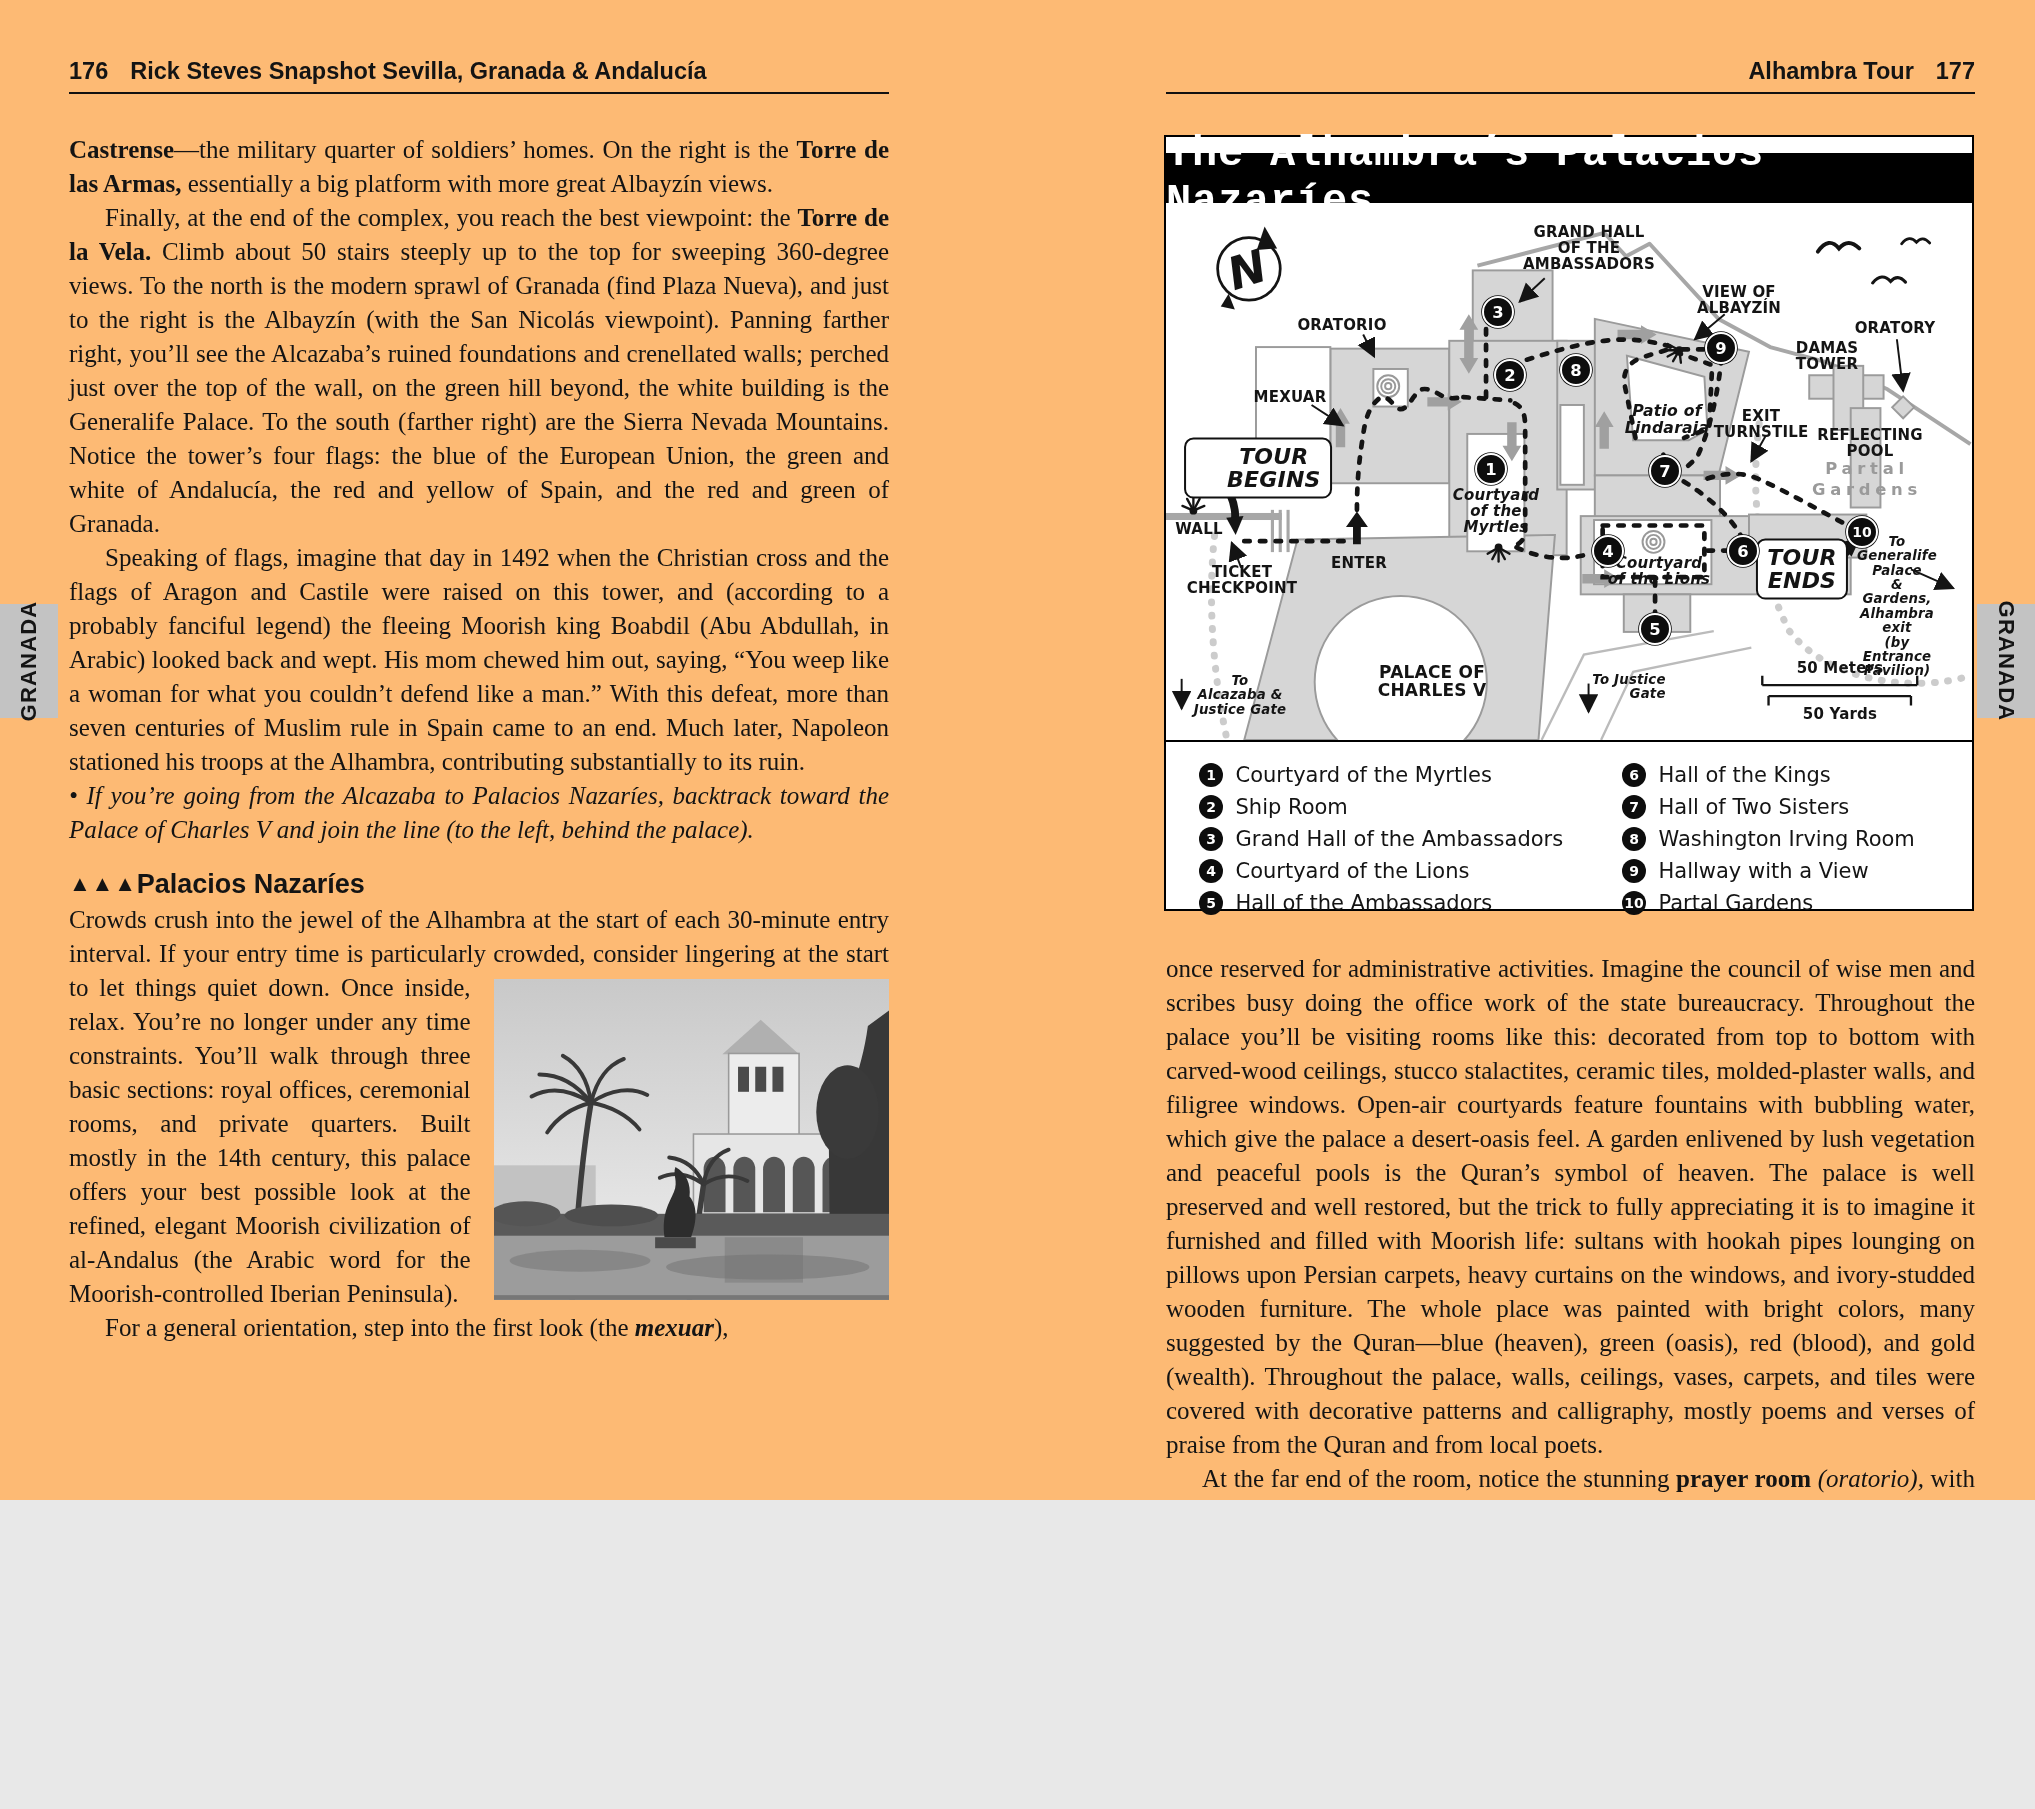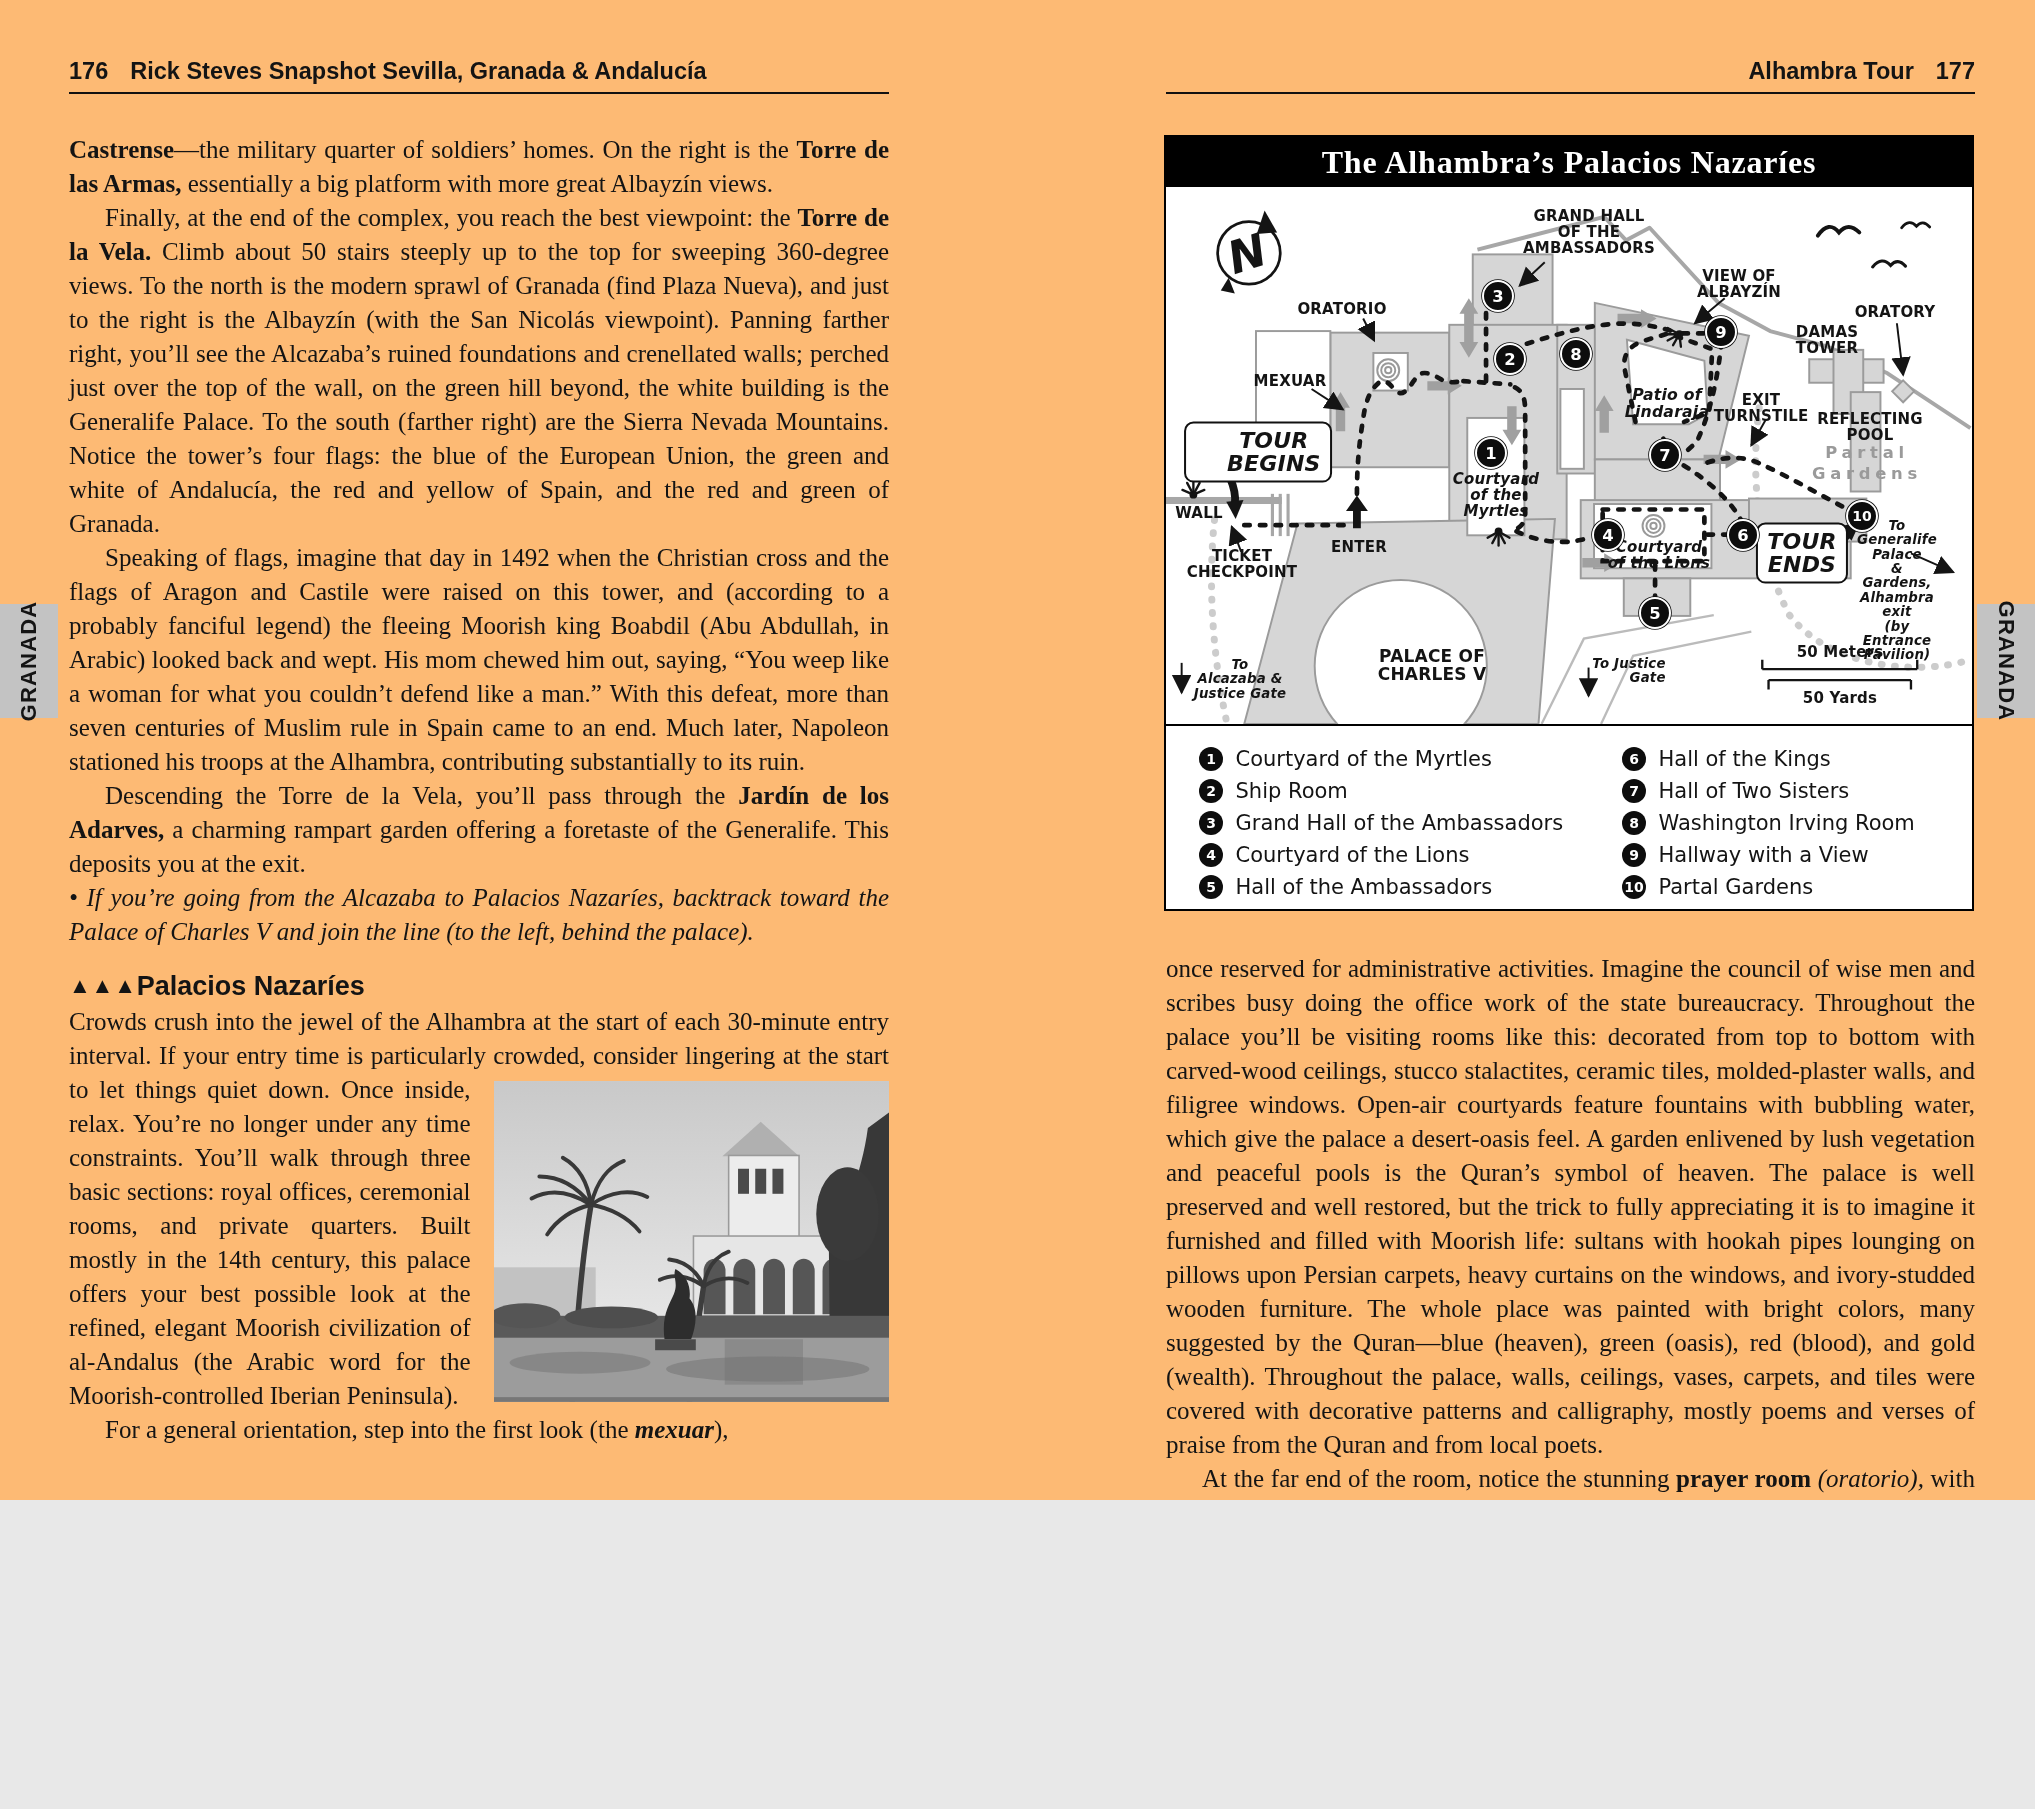--- a/index.html
+++ b/index.html
@@ -37,21 +37,21 @@
   .sec-head{margin-top:20.4px !important;margin-bottom:1.6px !important;
             font-family:"Liberation Sans",sans-serif;font-weight:bold;font-size:27px;
             text-align:left;text-indent:0;}
   .sec-head .tri{font-size:22px;letter-spacing:0.8px;vertical-align:1.6px;}
   .photo-box{float:right;width:395px;height:321px;margin:7.8px 0 6.3px 23.5px;background:#cfcfcf;}
   .photo-box svg{display:block;}
   
   .mapbox{position:absolute;left:1164px;top:135px;width:806px;height:772px;
           border:2.3px solid #000;background:#fff;box-sizing:content-box;}
   .maptitle{height:50px;background:#000;color:#fff;display:flex;align-items:center;justify-content:center;
-            font-family:Liberation Serif, serif;font-weight:bold;font-size:32px;letter-spacing:0.8px;}
+            font-family:Liberation Mono, monospace;font-weight:bold;font-size:42px;letter-spacing:0.8px;margin-top:16px;}
   .stage{position:relative;width:806px;height:537px;overflow:hidden;}
   .stage svg{position:absolute;left:0;top:0;}
   .mlabel{position:absolute;transform:translate(-50%,-50%);text-align:center;white-space:pre-line;
           font-family:"DejaVu Sans",sans-serif;font-size:15px;font-weight:bold;line-height:1.08;
           color:#141414;letter-spacing:0.2px;}
   .mlabel.sm{font-size:13.3px;}
   .mlabel.it{font-style:italic;}
   .mlabel.gray{color:#9a9a9a;letter-spacing:4.7px;font-size:16.4px;line-height:1.3;}
   .mlabel.boxed{border:2.3px solid #111;border-radius:9.4px;background:#fff;padding:4.7px 9.4px;
                 font-style:italic;font-size:22px;transform:translate(-50%,-50%);}
@@ -85,21 +85,20 @@
       <span>GRANADA</span>
     </div>
   <div class="tab tab-right">
       <span>GRANADA</span>
     </div>
 
   <div class="col col-left">
     <p><span class="seg-b">Castrense</span><span>—the military quarter of soldiers’ homes. On the right is the </span><span class="seg-b">Torre de las Armas,</span><span> essentially a big platform with more great Albayzín views.</span></p>
     <p class="indent"><span>Finally, at the end of the complex, you reach the best viewpoint: the </span><span class="seg-b">Torre de la Vela.</span><span> Climb about 50 stairs steeply up to the top for sweeping 360-degree views. To the north is the modern sprawl of Granada (find Plaza Nueva), and just to the right is the Albayzín (with the San Nicolás viewpoint). Panning farther right, you’ll see the Alcazaba’s ruined foundations and crenellated walls; perched just over the top of the wall, on the green hill beyond, the white building is the Generalife Palace. To the south (farther right) are the Sierra Nevada Mountains. Notice the tower’s four flags: the blue of the European Union, the green and white of Andalucía, the red and yellow of Spain, and the red and green of Granada.</span></p>
     <p class="indent"><span>Speaking of flags, imagine that day in 1492 when the Christian cross and the flags of Aragon and Castile were raised on this tower, and (according to a probably fanciful legend) the fleeing Moorish king Boabdil (Abu Abdullah, in Arabic) looked back and wept. His mom chewed him out, saying, “You weep like a woman for what you couldn’t defend like a man.” With this defeat, more than seven centuries of Muslim rule in Spain came to an end. Much later, Napoleon stationed his troops at the Alhambra, contributing substantially to its ruin.</span></p>
-    <p class="indent"><span>Descending the Torre de la Vela, you’ll pass through the </span><span class="seg-b">Jardín de los Adarves,</span><span> a charming rampart garden offering a foretaste of the Generalife. This deposits you at the exit.</span></p>
     <p class="note"><span class="seg-i">• If you’re going from the Alcazaba to Palacios Nazaríes, backtrack toward the Palace of Charles V and join the line (to the left, behind the palace).</span></p>
     <p class="sec-head"><span class="tri">▲▲▲</span><span>Palacios Nazaríes</span></p>
     <p><span>Crowds crush into the jewel of the Alhambra at the start of each 30-minute entry interval. If your entry time is particularly crowded,</span><span class="photo-box">
           <svg width="395" height="321" viewBox="0 0 505 410">
         <defs>
           <linearGradient id="skyg" x1="0" y1="0" x2="0" y2="1">
             <stop offset="0" stop-color="#c9c9c9"></stop>
                 <stop offset="1" stop-color="#efefef"></stop>
           </linearGradient>
         </defs>

